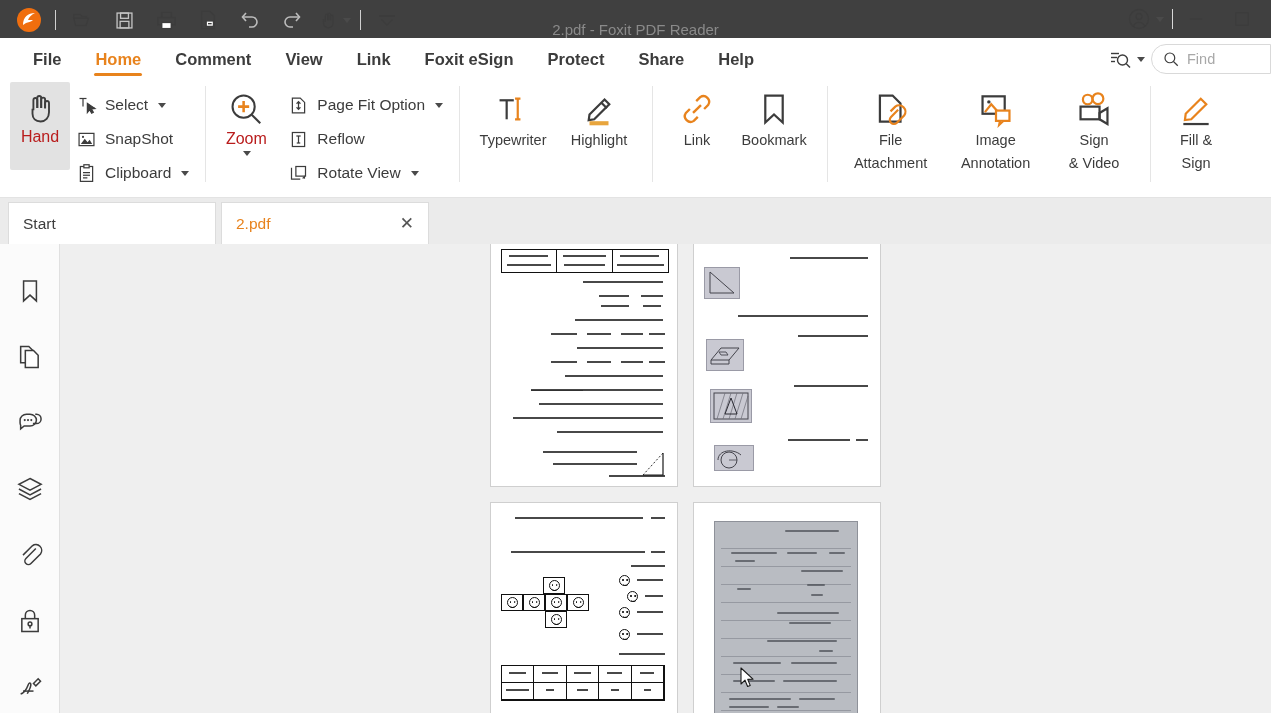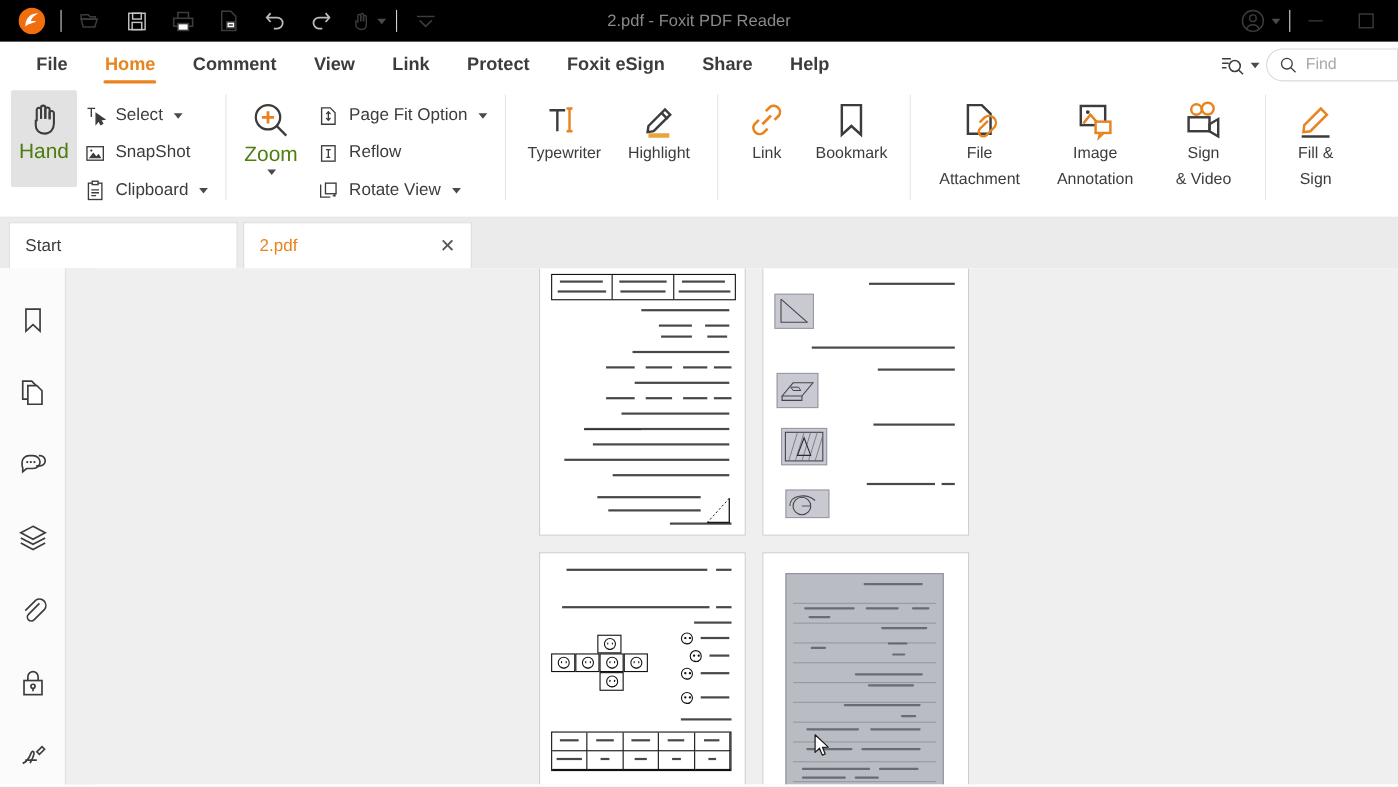--- a/index.html
+++ b/index.html
@@ -6,22 +6,22 @@
   body {
     width: 1271px; height: 715px;
     font-family: "Liberation Sans", sans-serif;
     background: #ffffff;
     overflow: hidden;
     position: relative;
   }
 
   
   .titlebar {
-    height: 38px; background: #000000;
-    display: flex; align-items: center;
+    height: 38px; background: #404040;
+    display: flex; align-items: flex-end;
     position: relative;
   }
   .qat { display: flex; align-items: center; padding-left: 8px; gap: 0px; }
   .qat-btn {
     width: 42px; height: 36px;
     display: flex; align-items: center; justify-content: center;
   }
   .qat-sep { width: 1px; height: 20px; background: #d0d0d0; margin: 0 5px; }
   .app-title {
     position: absolute; left: 0; right: 0; text-align: center;
@@ -85,21 +85,21 @@
   }
   .rgroup { display: flex; align-items: flex-start; height: 108px; }
   .rsep { width: 1px; height: 96px; background: #e5e5e5; margin: 4px 10px 0 10px; }
 
   .big-btn {
     width: 60px; min-height: 88px;
     display: flex; flex-direction: column; align-items: center;
     padding-top: 8px; gap: 2px;
   }
   .big-btn.selected { background: #e2e2e2; border-radius: 2px; }
-  .big-label { font-size: 19px; color: #4d7c0f; text-align: center; line-height: 1.18; }
+  .big-label { font-size: 16px; color: #b91c1c; text-align: center; line-height: 1.18; }
 
   .stack { display: flex; flex-direction: column; padding-top: 6px; }
   .srow {
     display: flex; align-items: center; gap: 8px;
     height: 34px; padding: 0 6px;
   }
   .srow-label { font-size: 15.5px; color: #3c3c3c; white-space: nowrap; }
   .caret { width: 0; height: 0; border-left: 4.5px solid transparent; border-right: 4.5px solid transparent; border-top: 5.5px solid #4a4a4a; margin-left: 2px; }
 
   .wide-btn {
@@ -297,22 +297,22 @@
     </div>
   </div>
 </div>
 
 <div class="menubar">
   <div class="menu-item">File</div>
   <div class="menu-item active">Home</div>
   <div class="menu-item">Comment</div>
   <div class="menu-item">View</div>
   <div class="menu-item">Link</div>
+  <div class="menu-item">Foxit eSign</div>
   <div class="menu-item">Protect</div>
-  <div class="menu-item">Foxit eSign</div>
   <div class="menu-item">Share</div>
   <div class="menu-item">Help</div>
 
 
   <div class="findwrap">
     <div class="adv-search">
       <svg width="24" height="24" viewBox="0 0 24 24" fill="none" stroke="#3c3c3c" stroke-width="1.4">
         <path d="M3 6.5h8"></path>
           <path d="M3 10.5h6"></path>
           <path d="M3 14.5h4"></path>

